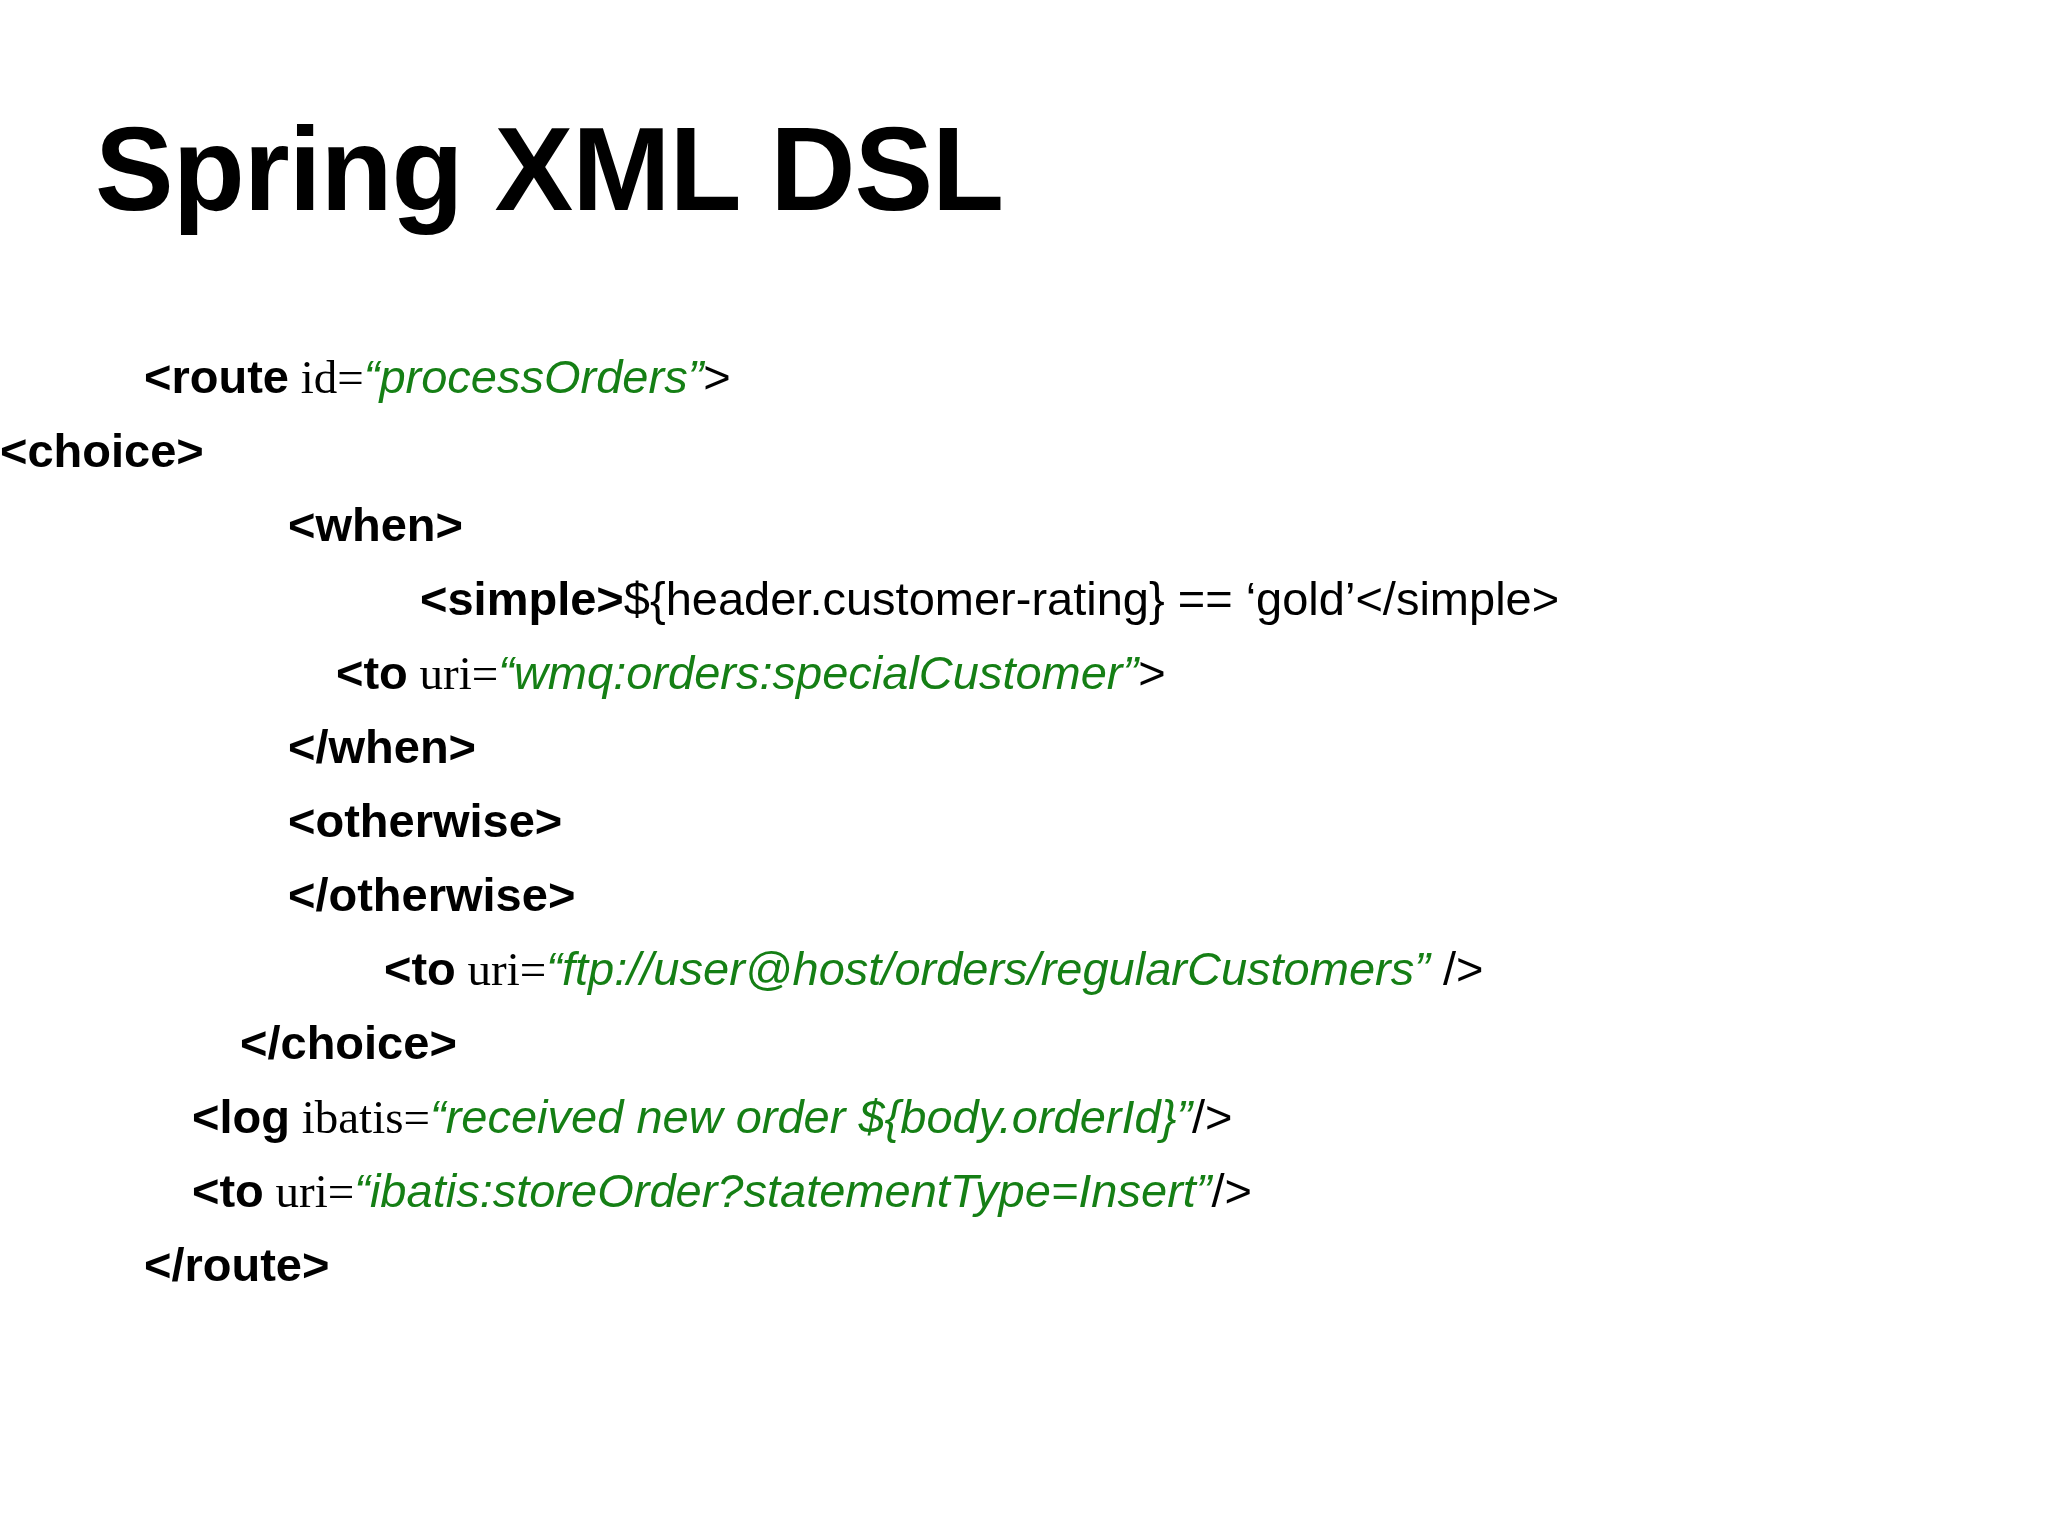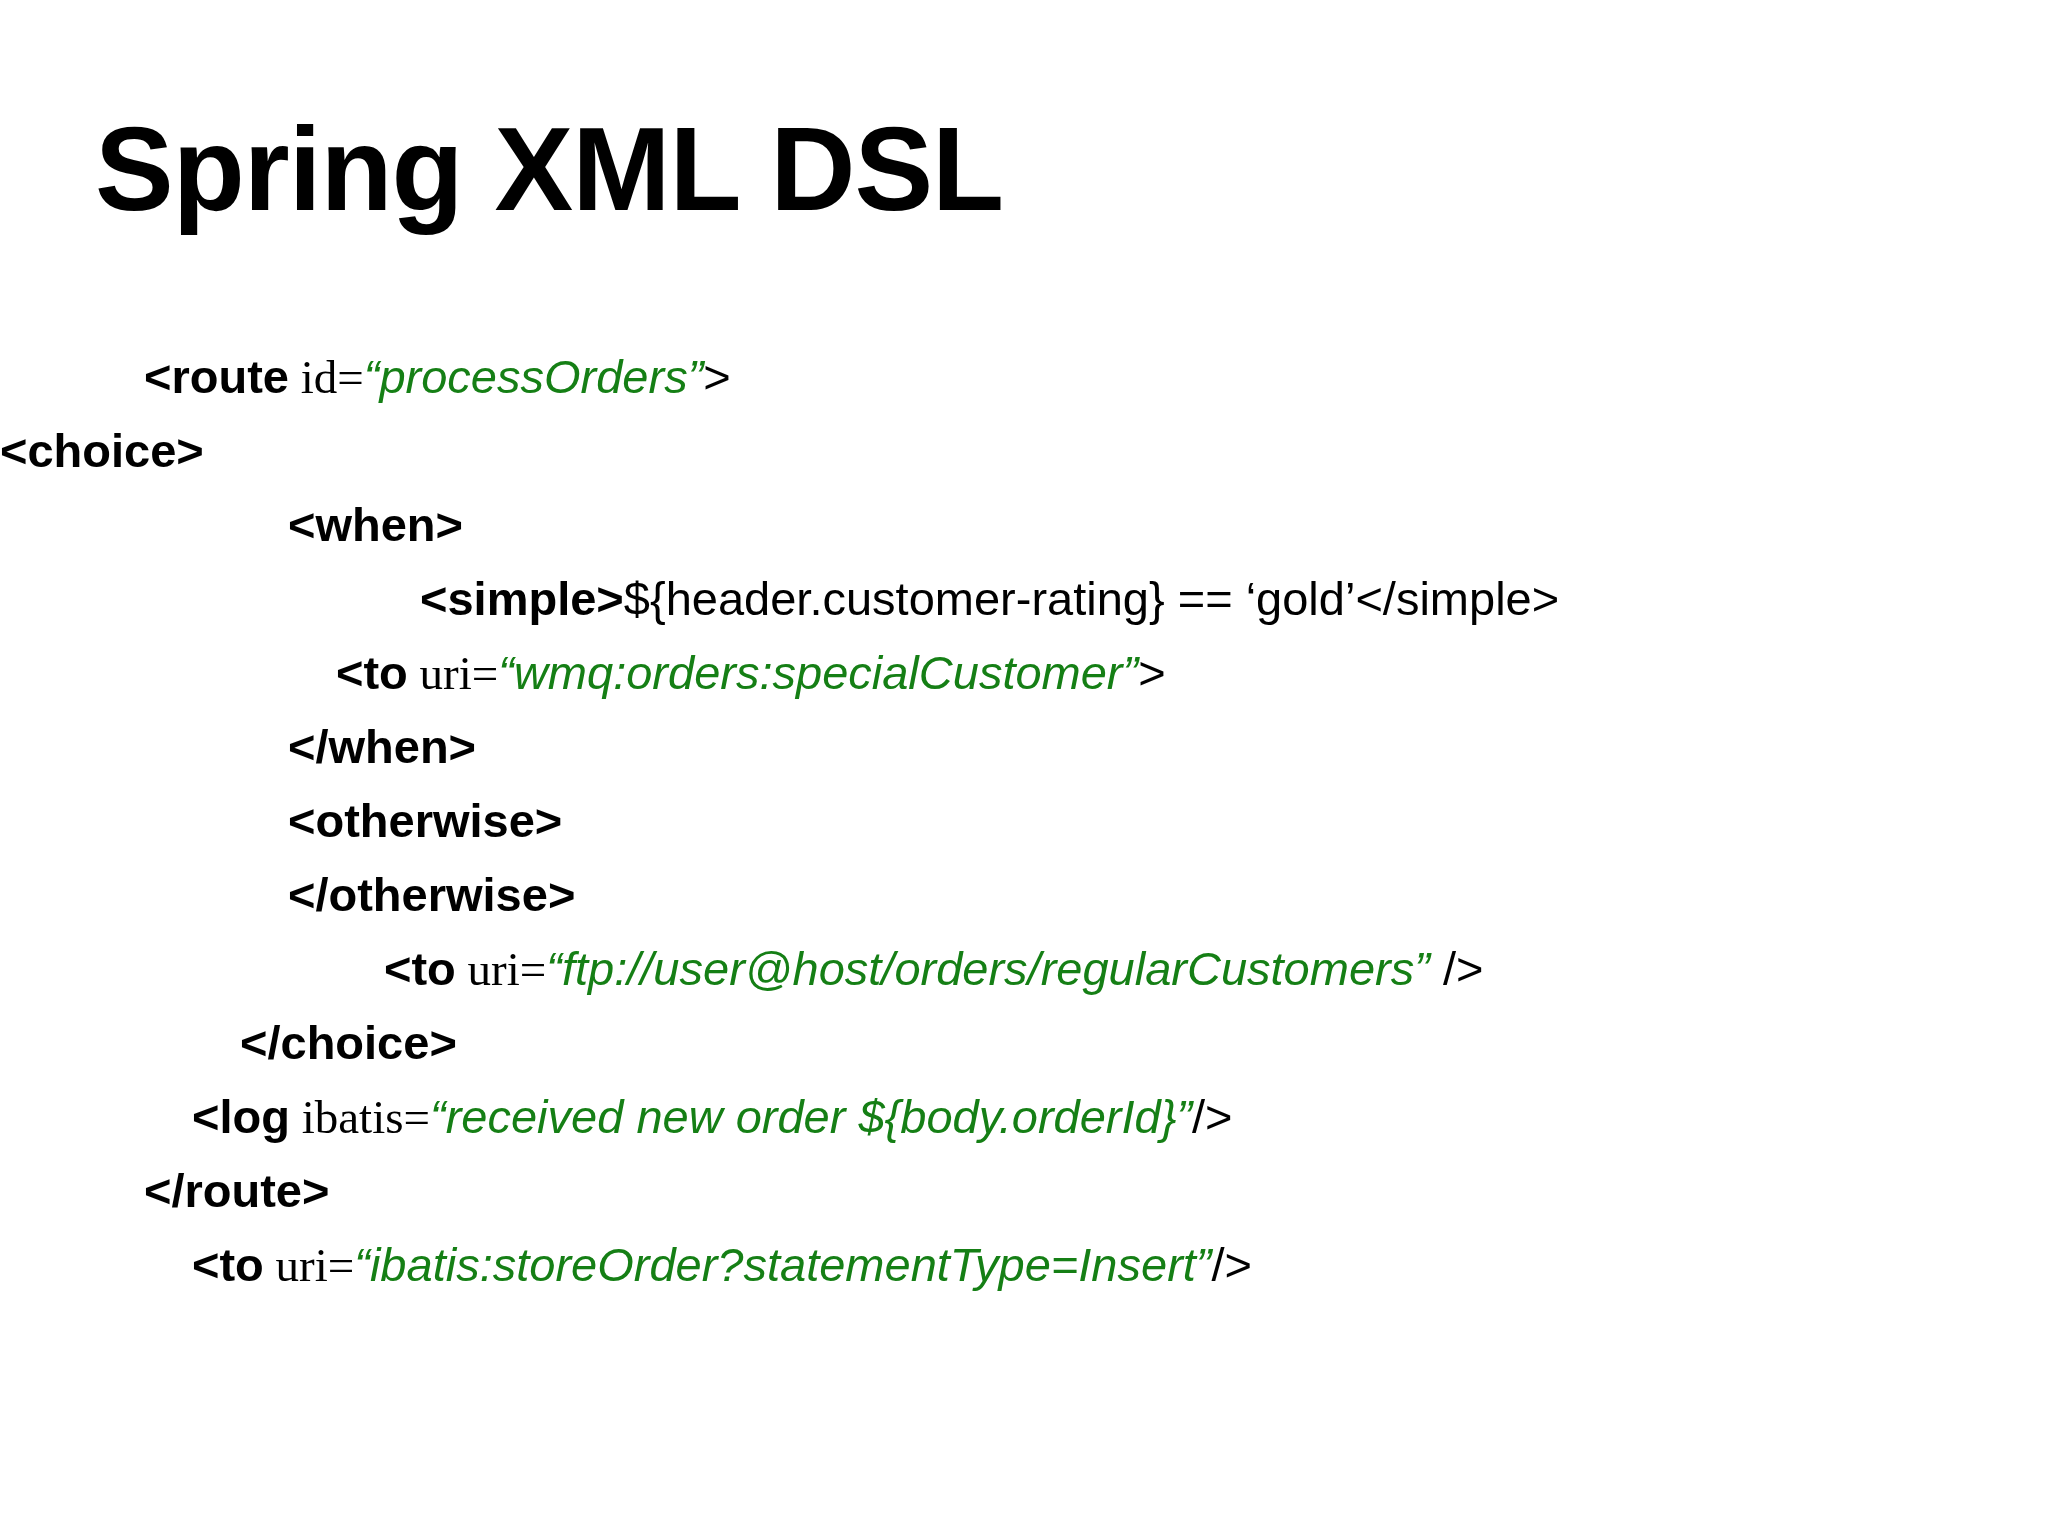--- a/index.html
+++ b/index.html
@@ -81,17 +81,17 @@
       <div class="code-line" style=""><span class="tok-tag">&lt;choice&gt;</span></div>
       <div class="code-line" style="padding-left: 288px;"><span class="tok-tag">&lt;when&gt;</span></div>
       <div class="code-line" style="padding-left: 384px; margin-left: 36px;"><span class="tok-tag">&lt;simple&gt;</span><span class="tok-text">${header.customer-rating} == ‘gold’&lt;/simple&gt;</span></div>
       <div class="code-line" style="padding-left: 336px;"><span class="tok-tag">&lt;to</span><span class="tok-attr"> uri=</span><span class="tok-val">“wmq:orders:specialCustomer”</span><span class="tok-plain">&gt;</span></div>
       <div class="code-line" style="padding-left: 288px;"><span class="tok-tag">&lt;/when&gt;</span></div>
       <div class="code-line" style="padding-left: 288px;"><span class="tok-tag">&lt;otherwise&gt;</span></div>
       <div class="code-line" style="padding-left: 288px;"><span class="tok-tag">&lt;/otherwise&gt;</span></div>
       <div class="code-line" style="padding-left: 384px;"><span class="tok-tag">&lt;to</span><span class="tok-attr"> uri=</span><span class="tok-val">“ftp://user@host/orders/regularCustomers”</span><span class="tok-plain"> /&gt;</span></div>
       <div class="code-line" style="padding-left: 240px;"><span class="tok-tag">&lt;/choice&gt;</span></div>
       <div class="code-line" style="padding-left: 192px;"><span class="tok-tag">&lt;log</span><span class="tok-attr"> ibatis=</span><span class="tok-val">“received new order ${body.orderId}”</span><span class="tok-plain">/&gt;</span></div>
+      <div class="code-line" style="padding-left: 192px;"><span class="tok-tag">&lt;to</span><span class="tok-attr"> uri=</span><span class="tok-val">“ibatis:storeOrder?statementType=Insert”</span><span class="tok-plain">/&gt;</span></div>
       <div class="code-line" style="padding-left: 144px;"><span class="tok-tag">&lt;/route&gt;</span></div>
-      <div class="code-line" style="padding-left: 192px;"><span class="tok-tag">&lt;to</span><span class="tok-attr"> uri=</span><span class="tok-val">“ibatis:storeOrder?statementType=Insert”</span><span class="tok-plain">/&gt;</span></div>
     </div>
 
 </div>
 
 </body></html>

